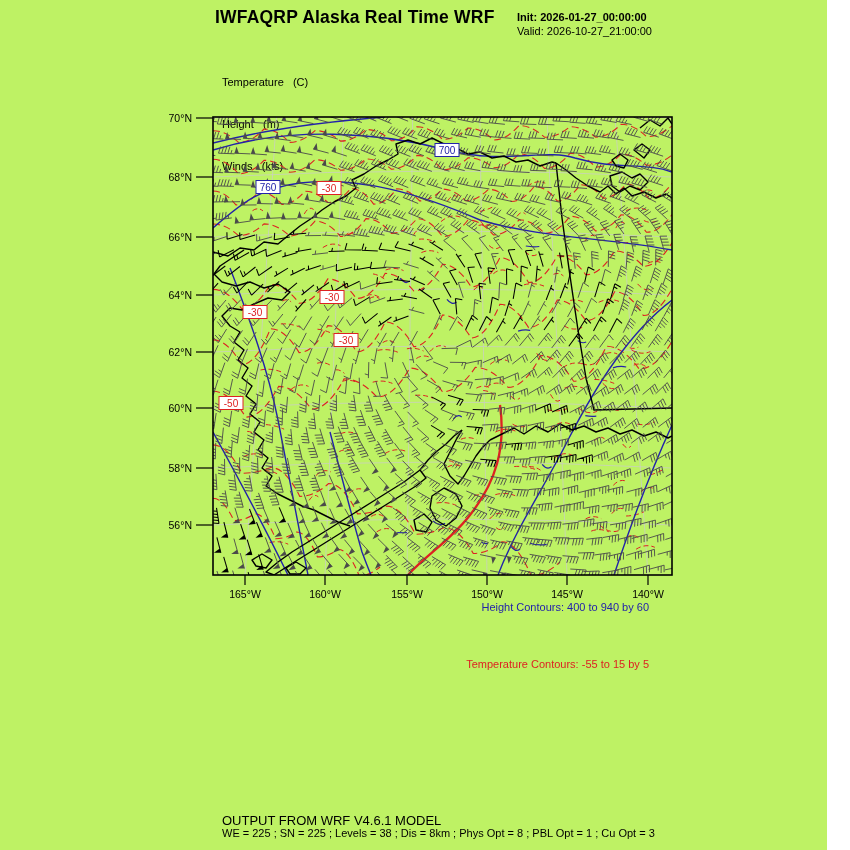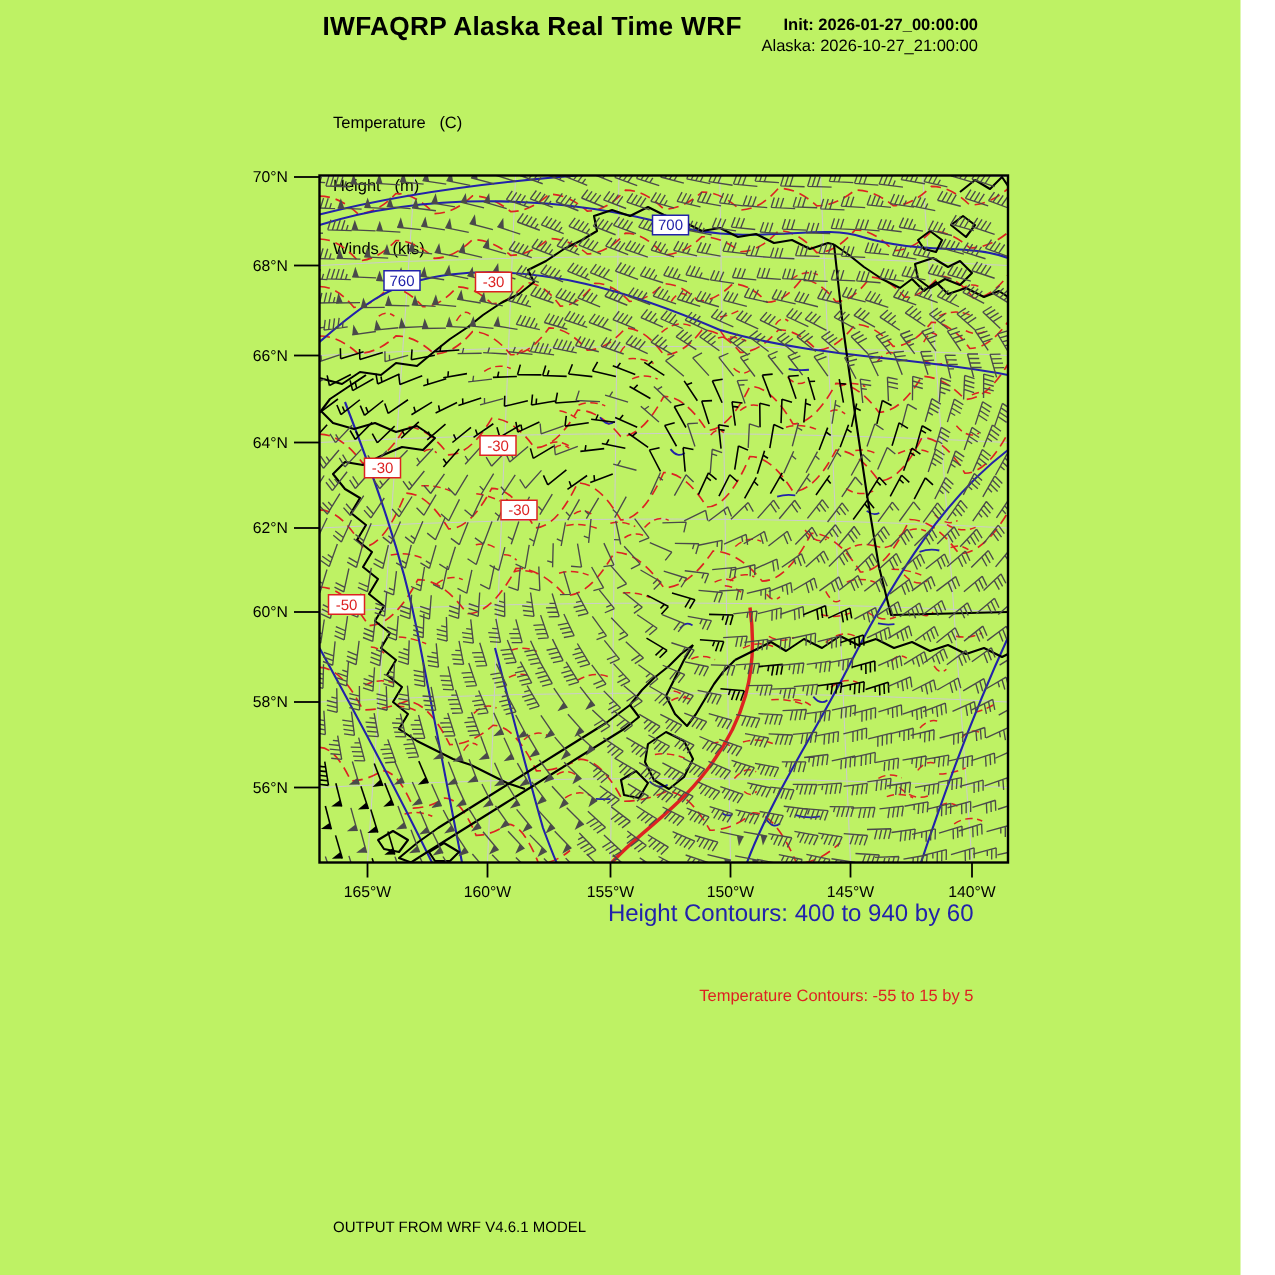--- a/index.html
+++ b/index.html
@@ -1,36 +1,36 @@
 <!DOCTYPE html>
 <html><head>
 <meta charset="utf-8">
 <style>
   html,body{margin:0;padding:0;background:#fff;}
   .page{position:relative;width:827px;height:850px;background:#bef264;overflow:hidden;
         font-family:"Liberation Sans",sans-serif;color:#000;}
   .title{position:absolute;left:215px;top:7px;font-size:17.5px;font-weight:bold;letter-spacing:.2px;}
-  .run-times{position:absolute;right:175px;top:10px;text-align:right;font-size:11px;line-height:14px;}
+  .run-times{position:absolute;right:175px;top:10px;text-align:left;font-size:11px;line-height:14px;}
   .run-times .init-line{font-weight:bold;}
   .legend{position:absolute;left:222px;top:47px;font-size:11px;line-height:14px;white-space:pre;}
   #map-svg{position:absolute;left:0;top:0;}
-  .caption-height{position:absolute;right:178px;top:601px;font-size:16px;color:#2222aa;}
+  .caption-height{position:absolute;right:178px;top:601px;font-size:11px;color:#2222aa;}
   .caption-temp{position:absolute;right:178px;top:658px;font-size:11px;color:#dd2222;}
-  .footer1{position:absolute;left:222px;top:813px;font-size:10px;}
+  .footer1{position:absolute;left:222px;top:813px;font-size:13px;}
   .footer2{position:absolute;left:222px;top:827px;font-size:11px;}
 </style>
 </head>
 <body>
 
 <div class="page">
   <div class="title">IWFAQRP Alaska Real Time WRF</div>
 
   <div class="run-times">
     <div class="init-line"><span>Init:</span> <span>2026-01-27_00:00:00</span></div>
-    <div class="valid-line"><span>Alaska:</span> <span>2026-10-27_21:00:00</span></div>
+    <div class="valid-line"><span>Valid:</span> <span>2026-10-27_21:00:00</span></div>
   </div>
 
   <div class="legend">
     <div>Temperature   (C)</div>
     <div>Height   (m)</div>
     <div>Winds   (kts)</div>
   </div>
 
   <svg id="map-svg" width="850" height="850">
       <defs>
@@ -1223,13 +1223,14 @@
         <text x="346" y="343.5" text-anchor="middle" font-size="10" font-family="&quot;Liberation Sans&quot;,sans-serif" fill="#dd2222">-30</text>
         <rect x="219" y="396.5" width="24" height="13" fill="#fff" stroke="#dd2222" stroke-width="1"></rect>
         <text x="231" y="406.5" text-anchor="middle" font-size="10" font-family="&quot;Liberation Sans&quot;,sans-serif" fill="#dd2222">-50</text>
       </g>
     </svg>
 
   <div class="caption-height">Height Contours: 400 to 940 by 60</div>
   <div class="caption-temp">Temperature Contours: -55 to 15 by 5</div>
 
   <div class="footer1">OUTPUT FROM WRF V4.6.1 MODEL</div>
+  <div class="footer2">WE = 225 ; SN = 225 ; Levels = 38 ; Dis = 8km ; Phys Opt = 8 ; PBL Opt = 1 ; Cu Opt = 3</div>
 </div>
 
 </body></html>

